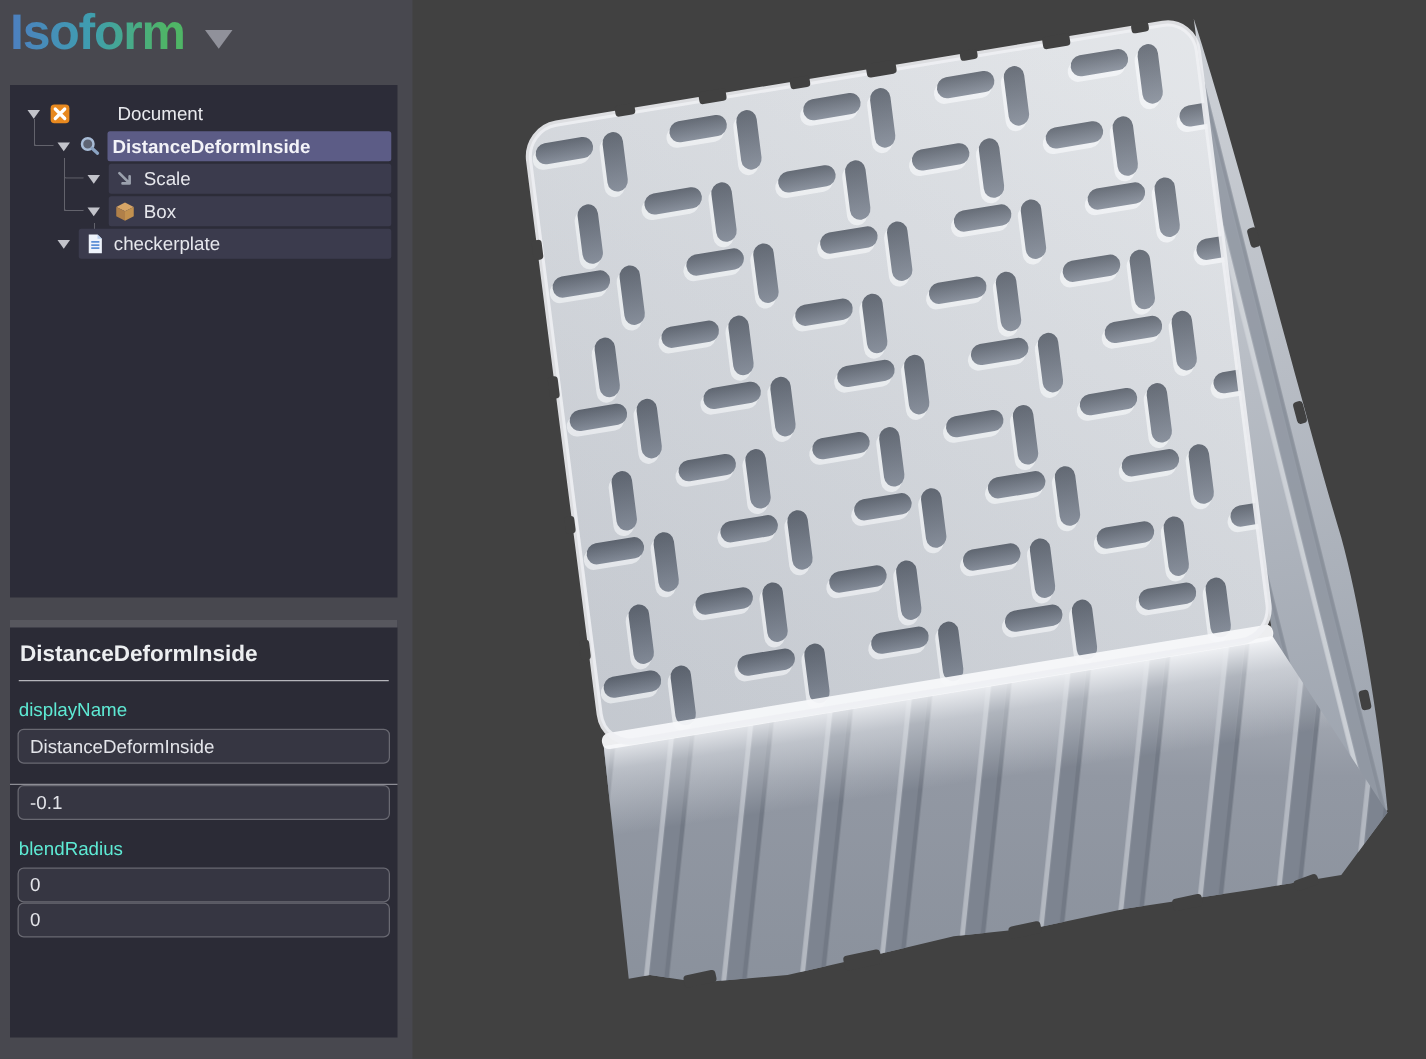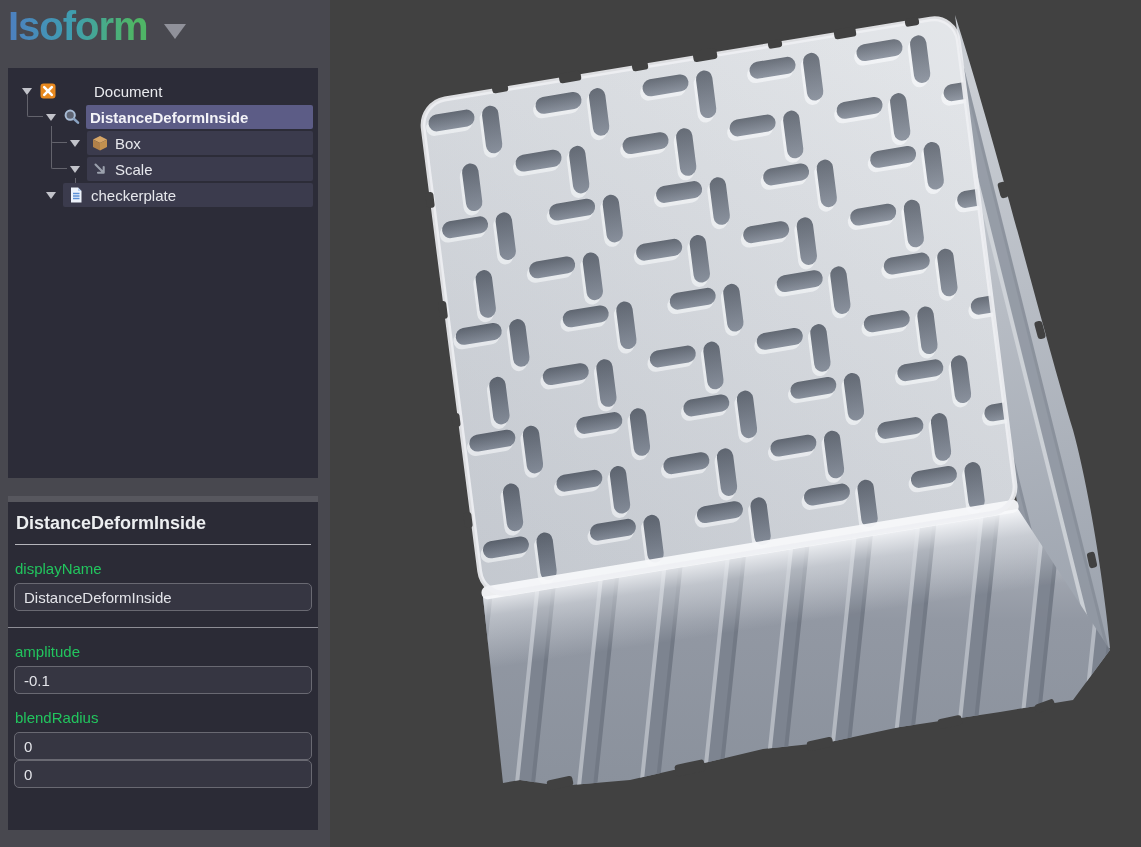--- a/index.html
+++ b/index.html
@@ -36,21 +36,21 @@
   .lbl.plain { color:#e9eaee;margin-left:32px; }
   .chip.sel .lbl { font-weight:bold; color:#f3f3f8; }
   .conn { position:absolute; border-left:1px solid #63636c; border-bottom:1px solid #63636c;
     border-bottom-left-radius:2px; z-index:1; }
 
   .props-panel { position:absolute; left:8px; top:496px; width:310px; height:334px;
     background:#2b2b36; border-top:6px solid #57575e; }
   .props-title { font-size:18px; font-weight:bold; color:#eceef0;
     padding:11px 8px 10px 8px; }
   .title-hr { border:none; border-top:1px solid #b5b5bb; margin:0 7px; }
-  .field-label { font-size:15px; color:#22c55e; margin:15px 7px 6px 7px; }
+  .field-label { font-size:15px; color:#5eead4; margin:15px 7px 6px 7px; }
   .pfield { display:block; width:298px; margin:0 6px; height:28px;
     background:#363642; border:1px solid #696972; border-radius:5px;
     color:#e3e4e9; font-size:15px; font-family:"Liberation Sans",sans-serif;
     padding:0 9px; outline:none; }
   .fdiv { border:none; border-top:1px solid #8d8d95; margin:16px 0 0 0; }
 
   
   .viewport { position:absolute; left:330px; top:0; width:811px; height:847px;
     background:#414141; }
   .viewport svg { display:block; }
@@ -91,37 +91,37 @@
           </span>
           <span class="chip sel">
             <span class="lbl">DistanceDeformInside</span>
           </span>
         </div>
         <div class="tree-row" style="padding-left:62px">
     <span class="tri"></span>
           <span class="chip">
             <span class="ticon">
               <svg width="18" height="18" viewBox="0 0 18 18">
+                <path d="M4.5 4.5 L12.7 12.7 M12.7 7 L12.7 12.7 L7 12.7" stroke="#9ba1ad" stroke-width="2.1" fill="none" stroke-linecap="round" stroke-linejoin="round"></path>
+              </svg>
+            </span>
+            <span class="lbl">Scale</span>
+          </span>
+        </div>
+        <div class="tree-row" style="padding-left:62px">
+    <span class="tri"></span>
+          <span class="chip">
+            <span class="ticon">
+              <svg width="18" height="18" viewBox="0 0 18 18">
                 <path d="M9 2 L16 5.5 L9 9 L2 5.5 Z" fill="#d7a566"></path>
                 <path d="M2 5.5 L9 9 L9 16.5 L2 13 Z" fill="#b08049"></path>
                 <path d="M16 5.5 L9 9 L9 16.5 L16 13 Z" fill="#c2914f"></path>
               </svg>
             </span>
             <span class="lbl">Box</span>
-          </span>
-        </div>
-        <div class="tree-row" style="padding-left:62px">
-    <span class="tri"></span>
-          <span class="chip">
-            <span class="ticon">
-              <svg width="18" height="18" viewBox="0 0 18 18">
-                <path d="M4.5 4.5 L12.7 12.7 M12.7 7 L12.7 12.7 L7 12.7" stroke="#9ba1ad" stroke-width="2.1" fill="none" stroke-linecap="round" stroke-linejoin="round"></path>
-              </svg>
-            </span>
-            <span class="lbl">Scale</span>
           </span>
         </div>
         <div class="tree-row" style="padding-left:38px">
     <span class="tri"></span>
           <span class="chip">
             <span class="ticon">
               <svg width="18" height="18" viewBox="0 0 18 18">
                 <path d="M4 1.5 h7 l3.5 3.5 v11.5 h-10.5 z" fill="#eef3fb"></path>
                 <path d="M11 1.5 l3.5 3.5 h-3.5 z" fill="#b9cfee"></path>
                 <g stroke="#5b8fd6" stroke-width="1.4">
@@ -137,21 +137,20 @@
       </div>
   </div>
 
   <div class="props-panel">
     <div class="props-title">DistanceDeformInside</div>
     <hr class="title-hr">
     <div id="prop-fields">
         <div class="field-label">displayName</div>
    <input class="pfield" value="DistanceDeformInside" spellcheck="false" style="">
         <hr class="fdiv">
-        <div class="field-label">amplitude</div>
    <input class="pfield" value="-0.1" spellcheck="false" style="">
         <div class="field-label">blendRadius</div>
    <input class="pfield" value="0" spellcheck="false" style="">
    <input class="pfield" value="0" spellcheck="false" style="">
       </div>
   </div>
 
 </div>
 
 <div class="viewport" id="viewport">

